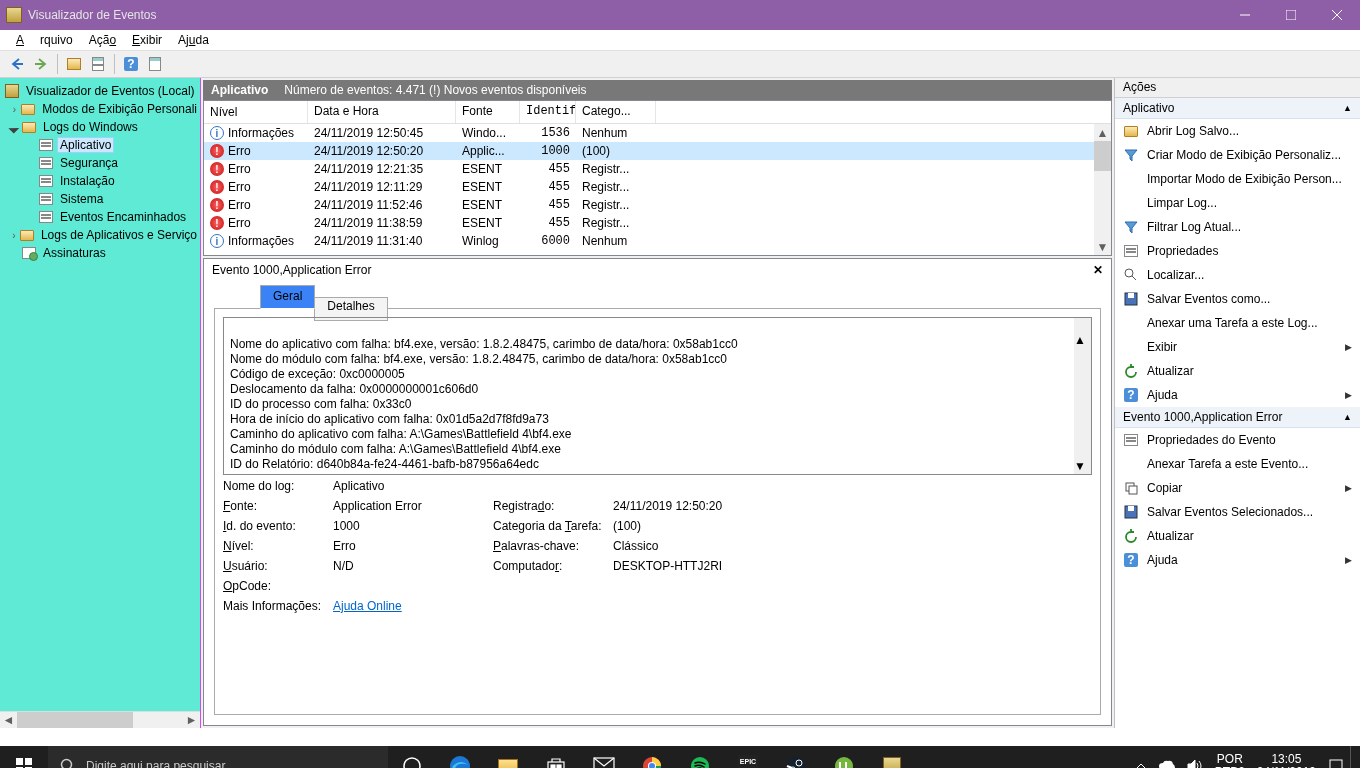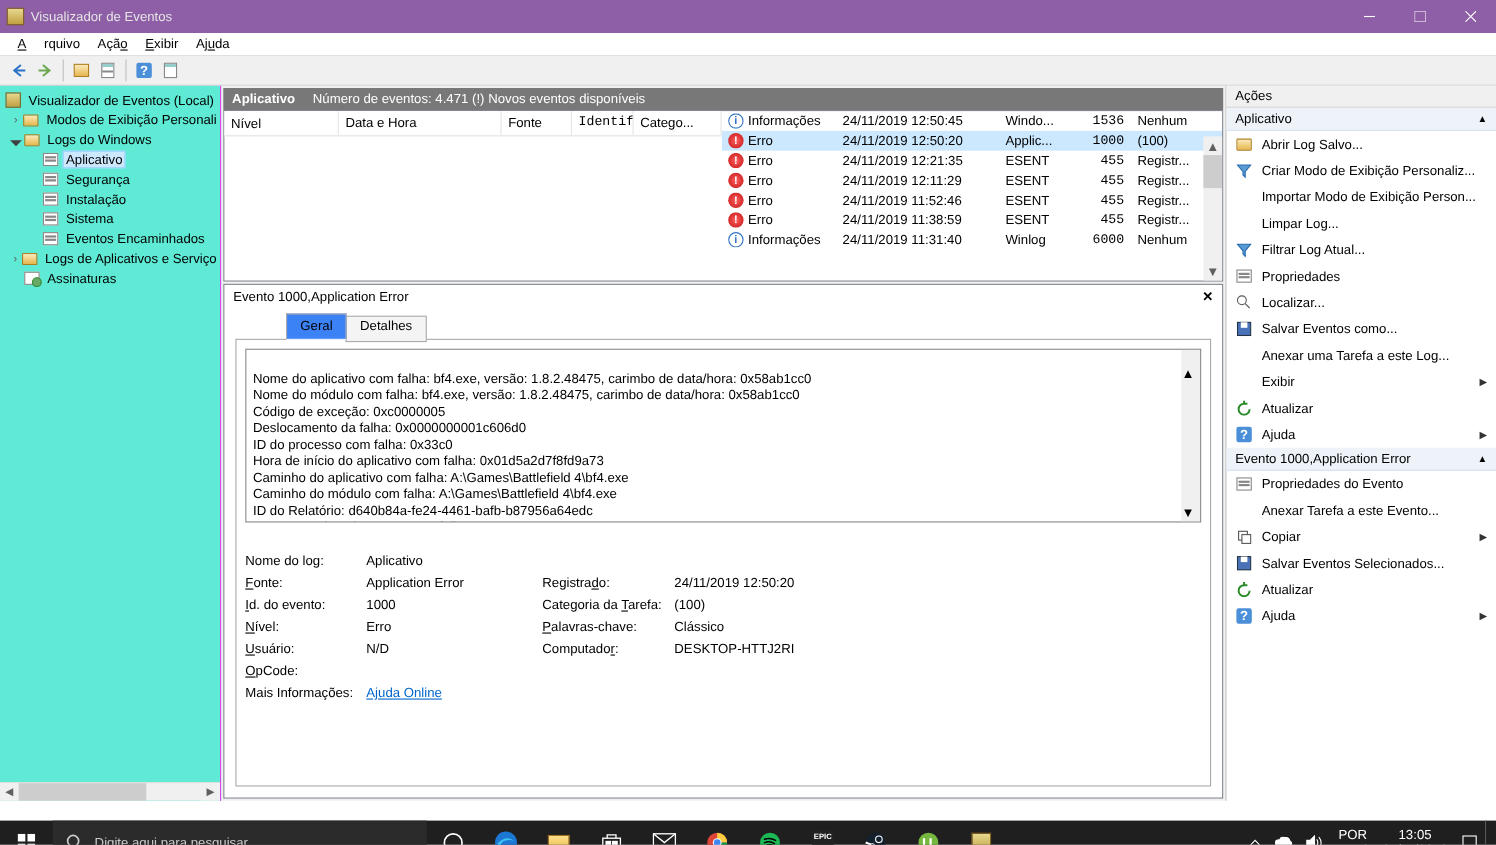--- a/index.html
+++ b/index.html
@@ -43,21 +43,21 @@
 .hscroll { position:absolute; bottom:0; left:0; right:0; height:17px; background:#f0f0f0; border-top:1px solid #ddd; display:flex; }
 .hscroll .arr { width:17px; background:#f0f0f0; border:0; display:flex; align-items:center; justify-content:center; color:#606060; }
 .hscroll .track { flex:1; position:relative; }
 .hscroll .thumb { position:absolute; left:0; width:70%; top:0; bottom:0; background:#cdcdcd; }
 
 
 .log-header { height:20px; background:#787878; color:#fff; display:flex; align-items:center; padding:0 8px; gap:16px; }
 .log-header .lh-title { font-weight:600; }
 
 
-.event-list-wrap { background:#fff; border:1px solid #828790; position:relative; height:156px; display:flex; flex-direction:row; }
+.event-list-wrap { background:#fff; border:1px solid #828790; position:relative; height:156px; display:flex; flex-direction:column; }
 .event-list-head { display:flex; height:23px; border-bottom:1px solid #e0e0e0; background:#fff; }
 .event-list-head div { padding:3px 6px; border-right:1px solid #e5e5e5; overflow:hidden; white-space:nowrap; }
 .event-list-body { flex:1; overflow:hidden; }
 .event-row { display:flex; height:18px; align-items:center; }
 .event-row.sel { background:#cce8ff; }
 .event-row div { padding:0 6px; overflow:hidden; white-space:nowrap; text-overflow:ellipsis; }
 .col-level { width:104px; display:flex; align-items:center; gap:4px; }
 .col-date { width:148px; }
 .col-source { width:64px; }
 .col-id { width:56px; text-align:right;font-family:Liberation Mono, monospace; }
@@ -70,26 +70,26 @@
 .vscroll .vtrack { position:absolute; top:17px; bottom:17px; left:0; right:0; }
 .vscroll .vthumb { position:absolute; left:0; right:0; top:0; height:30px; background:#cdcdcd; }
 
 
 .detail-wrap { flex:1; background:#fff; border:1px solid #828790; margin-top:2px; display:flex; flex-direction:column; position:relative; }
 .detail-title { height:22px; display:flex; align-items:center; padding:0 8px; justify-content:space-between; }
 .detail-title .close { font-family:Arial; font-weight:bold; cursor:default; }
 .tabs { display:flex; height:24px; padding-left:10px; margin-top:4px; }
 .tab { padding:3px 12px; border:1px solid #aaa; background:#fff; margin-right:-1px; position:relative; }
 .tab.active { border-bottom-color:#fff; z-index:2; background:#3b82f6;margin-left:46px; }
-.tab.inactive { background:#f4f4f4; top:2px; padding-top:1px; padding-bottom:2px; }
+.tab.inactive { background:#f4f4f4; top:12px; padding-top:1px; padding-bottom:2px; }
 .tab-body { flex:1; border:1px solid #aaa; margin:0 10px 10px 10px; margin-top:-1px; padding:8px; overflow:hidden; display:flex; flex-direction:column; }
 .msg-box { border:1px solid #888; padding:4px 6px; height:158px; position:relative; font-size:12px; line-height:15px; white-space:pre-line; overflow:hidden; }
 .msg-box .vscroll2 { position:absolute; right:0; top:0; bottom:0; width:17px; background:#f0f0f0; }
 .msg-box .vscroll2 .vthumb { top:17px; height:80px; }
-.props { margin-top:28px; display:grid; grid-template-columns:110px 160px 120px 200px; row-gap:6px; font-size:12px; }
+.props { margin-top:4px; display:grid; grid-template-columns:110px 160px 120px 200px; row-gap:6px; font-size:12px; }
 .props .k u { text-decoration:underline; }
 .props .link { color:#0066cc; text-decoration:underline; }
 
 
 .actions-head { height:20px; background:#f0f0f0; border-bottom:1px solid #d0d0d0; padding:2px 8px; font-weight:400; }
 .action-group-hd { background:#eef3fa; padding:3px 8px; display:flex; justify-content:space-between; align-items:center; border-bottom:1px solid #d6e2f0; }
 .action-group-hd .caret { font-size:9px; }
 .action-item { display:flex; align-items:center; padding:4px 8px; gap:8px; white-space:nowrap; overflow:hidden; }
 .action-item .ai { width:16px; height:16px; display:flex; align-items:center; justify-content:center; }
 .action-item .sub { margin-left:auto; font-size:9px; color:#333; }

